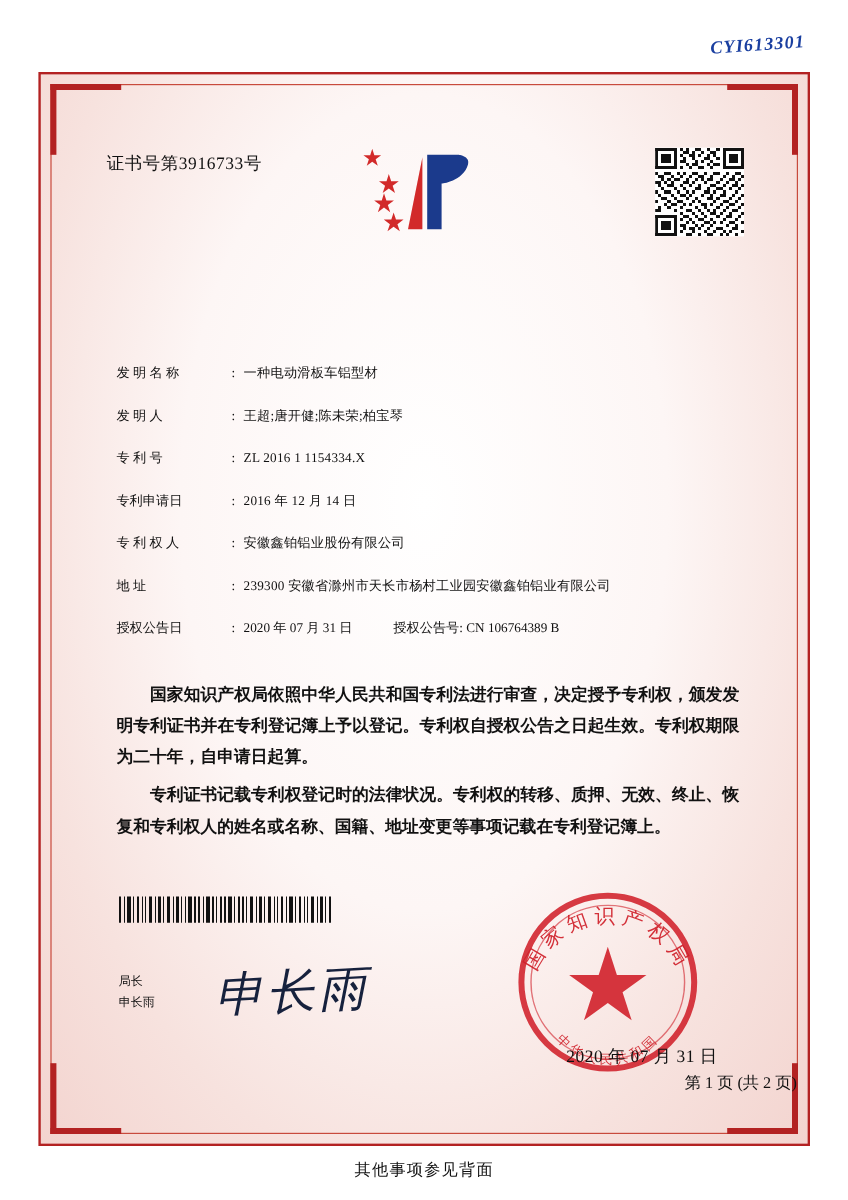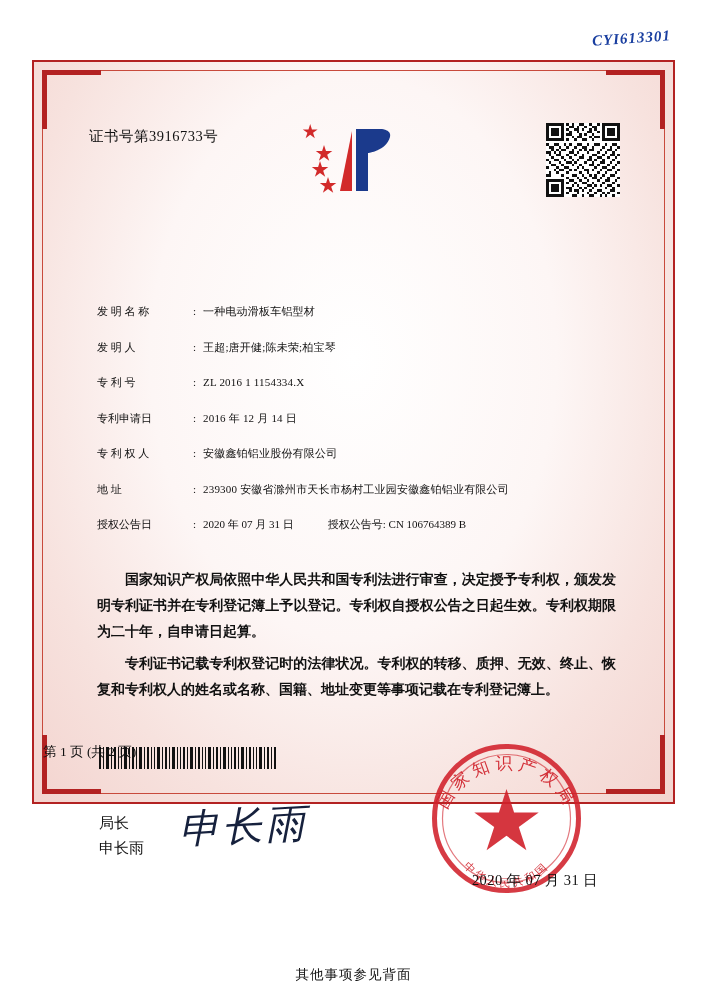--- a/index.html
+++ b/index.html
@@ -28,21 +28,21 @@
     font-style: italic;
     font-weight: bold;
   }
 
   
   .cert {
     position: absolute;
     left: 32px;
     top: 60px;
     width: 643px;
-    height: 744px;
+    height: 895px;
     border: 2px solid #b32222;
     box-sizing: border-box;
     background:
       radial-gradient(ellipse at 50% 40%, #ffffff 0%, #fdf6f5 45%, #f7e2de 75%, #f3d4cf 100%);
   }
   .cert-inner {
     position: absolute;
     left: 8px;
     top: 8px;
     right: 8px;
@@ -171,21 +171,21 @@
     top: 676px;
     width: 180px;
     height: 22px;
   }
 
   
   .director {
     position: absolute;
     left: 56px;
     top: 740px;
-    font-size: 15px;
+    font-size: 10px;
     line-height: 1.65;
     color: #111;
   }
   .signature {
     position: absolute;
     left: 136px;
     top: 728px;
     font-size: 40px;
     color: #16213d;
     font-family: "DejaVu Serif", serif;
@@ -209,21 +209,21 @@
     top: 800px;
     font-size: 14.5px;
     color: #111;
     letter-spacing: 0.4px;
   }
 
   .page-no {
     position: absolute;
     bottom: 32px;
     left: 0; right: 0;
-    text-align: left;
+    text-align: right;
     font-size: 13.5px;
     color: #111;
     margin-top: 48px;
   }
 
   .footnote {
     position: absolute;
     bottom: 16px;
     left: 0; right: 0;
     text-align: center;

